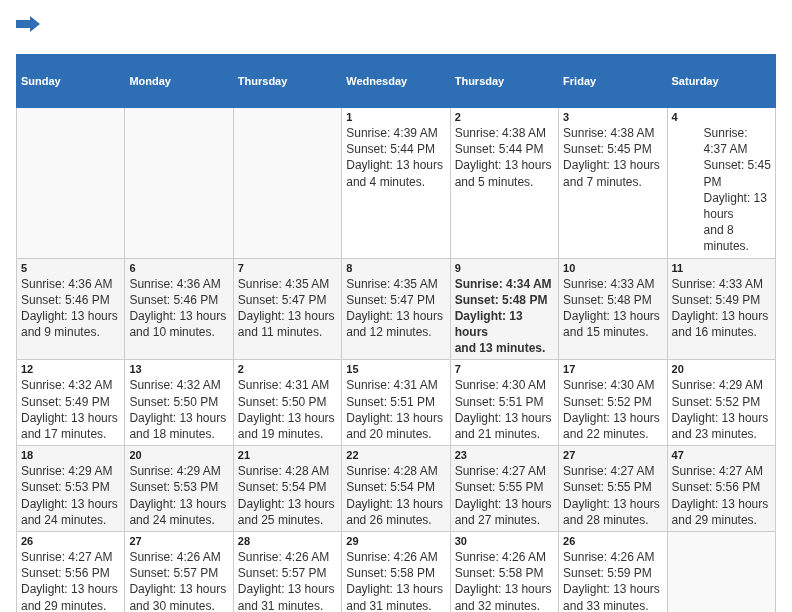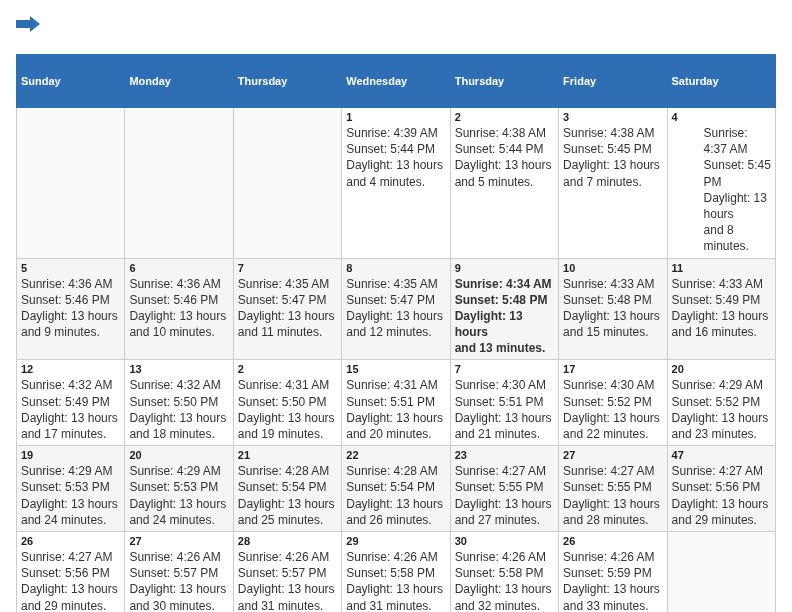--- a/index.html
+++ b/index.html
@@ -248,21 +248,21 @@
         <td>
           <div class="day-number">20</div>
           <div class="day-info" style="white-space: pre-line;">Sunrise: 4:29 AM
 Sunset: 5:52 PM
 Daylight: 13 hours
 and 23 minutes.</div>
         </td>
       </tr>
       <tr>
         <td>
-          <div class="day-number">19</div>
+          <div class="day-number">18</div>
           <div class="day-info" style="white-space: pre-line;">Sunrise: 4:29 AM
 Sunset: 5:53 PM
 Daylight: 13 hours
 and 24 minutes.</div>
         </td>
         <td>
           <div class="day-number">20</div>
           <div class="day-info" style="white-space: pre-line;">Sunrise: 4:29 AM
 Sunset: 5:53 PM
 Daylight: 13 hours

